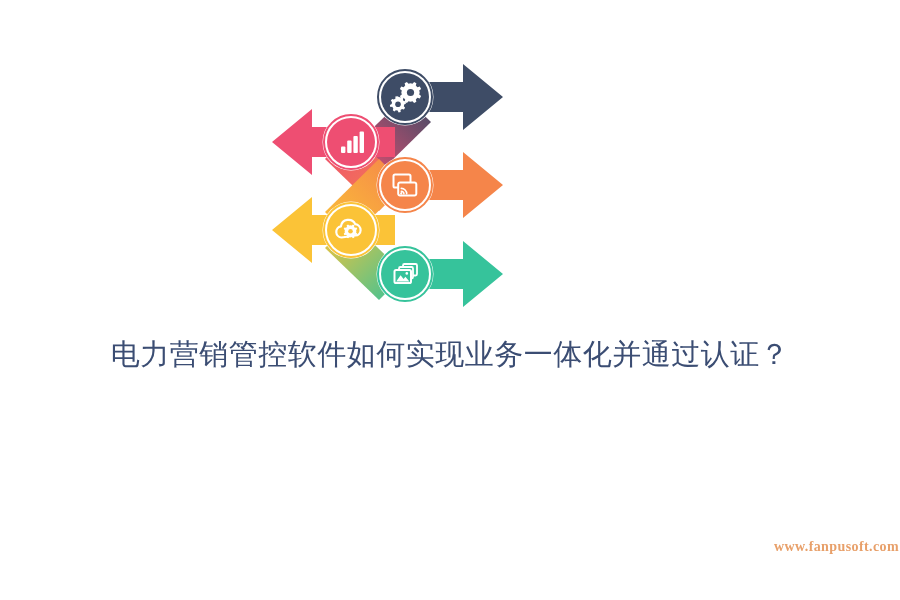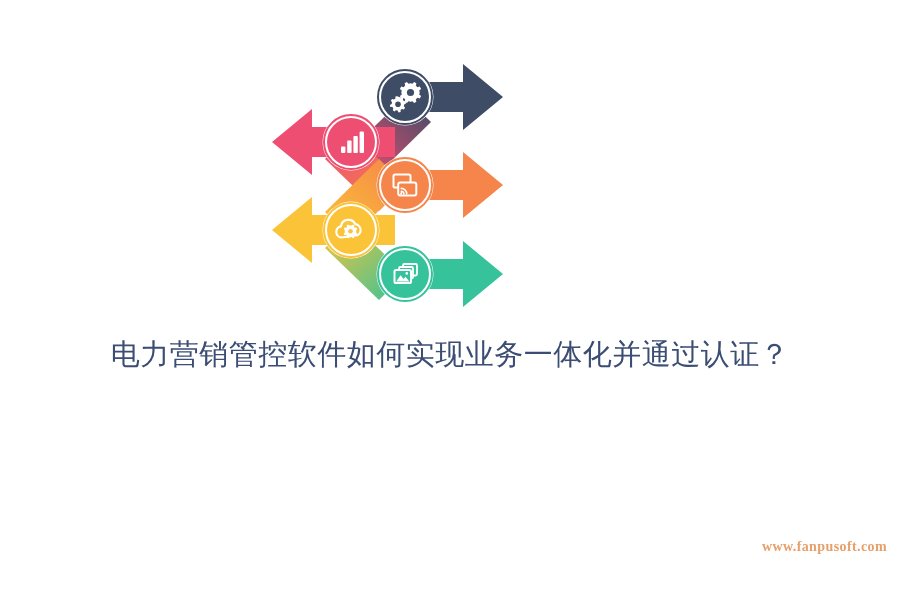--- a/index.html
+++ b/index.html
@@ -73,21 +73,21 @@
     letter-spacing: 0px;
     line-height: 26px;
   }
   #wm-url {
     font-family: "Liberation Serif", "DejaVu Serif", serif;
     font-size: 14px;
     font-weight: bold;
     color: #e8a06a;
     letter-spacing: 0.4px;
     margin-top: 1px;
-    margin-left: 2px;
+    margin-left: 14px;
   }
 </style>
 </head>
 <body>
 
 <div id="page">
 
   <div id="infographic">
     <svg viewBox="0 0 270 255" xmlns="http://www.w3.org/2000/svg">
       <defs>

